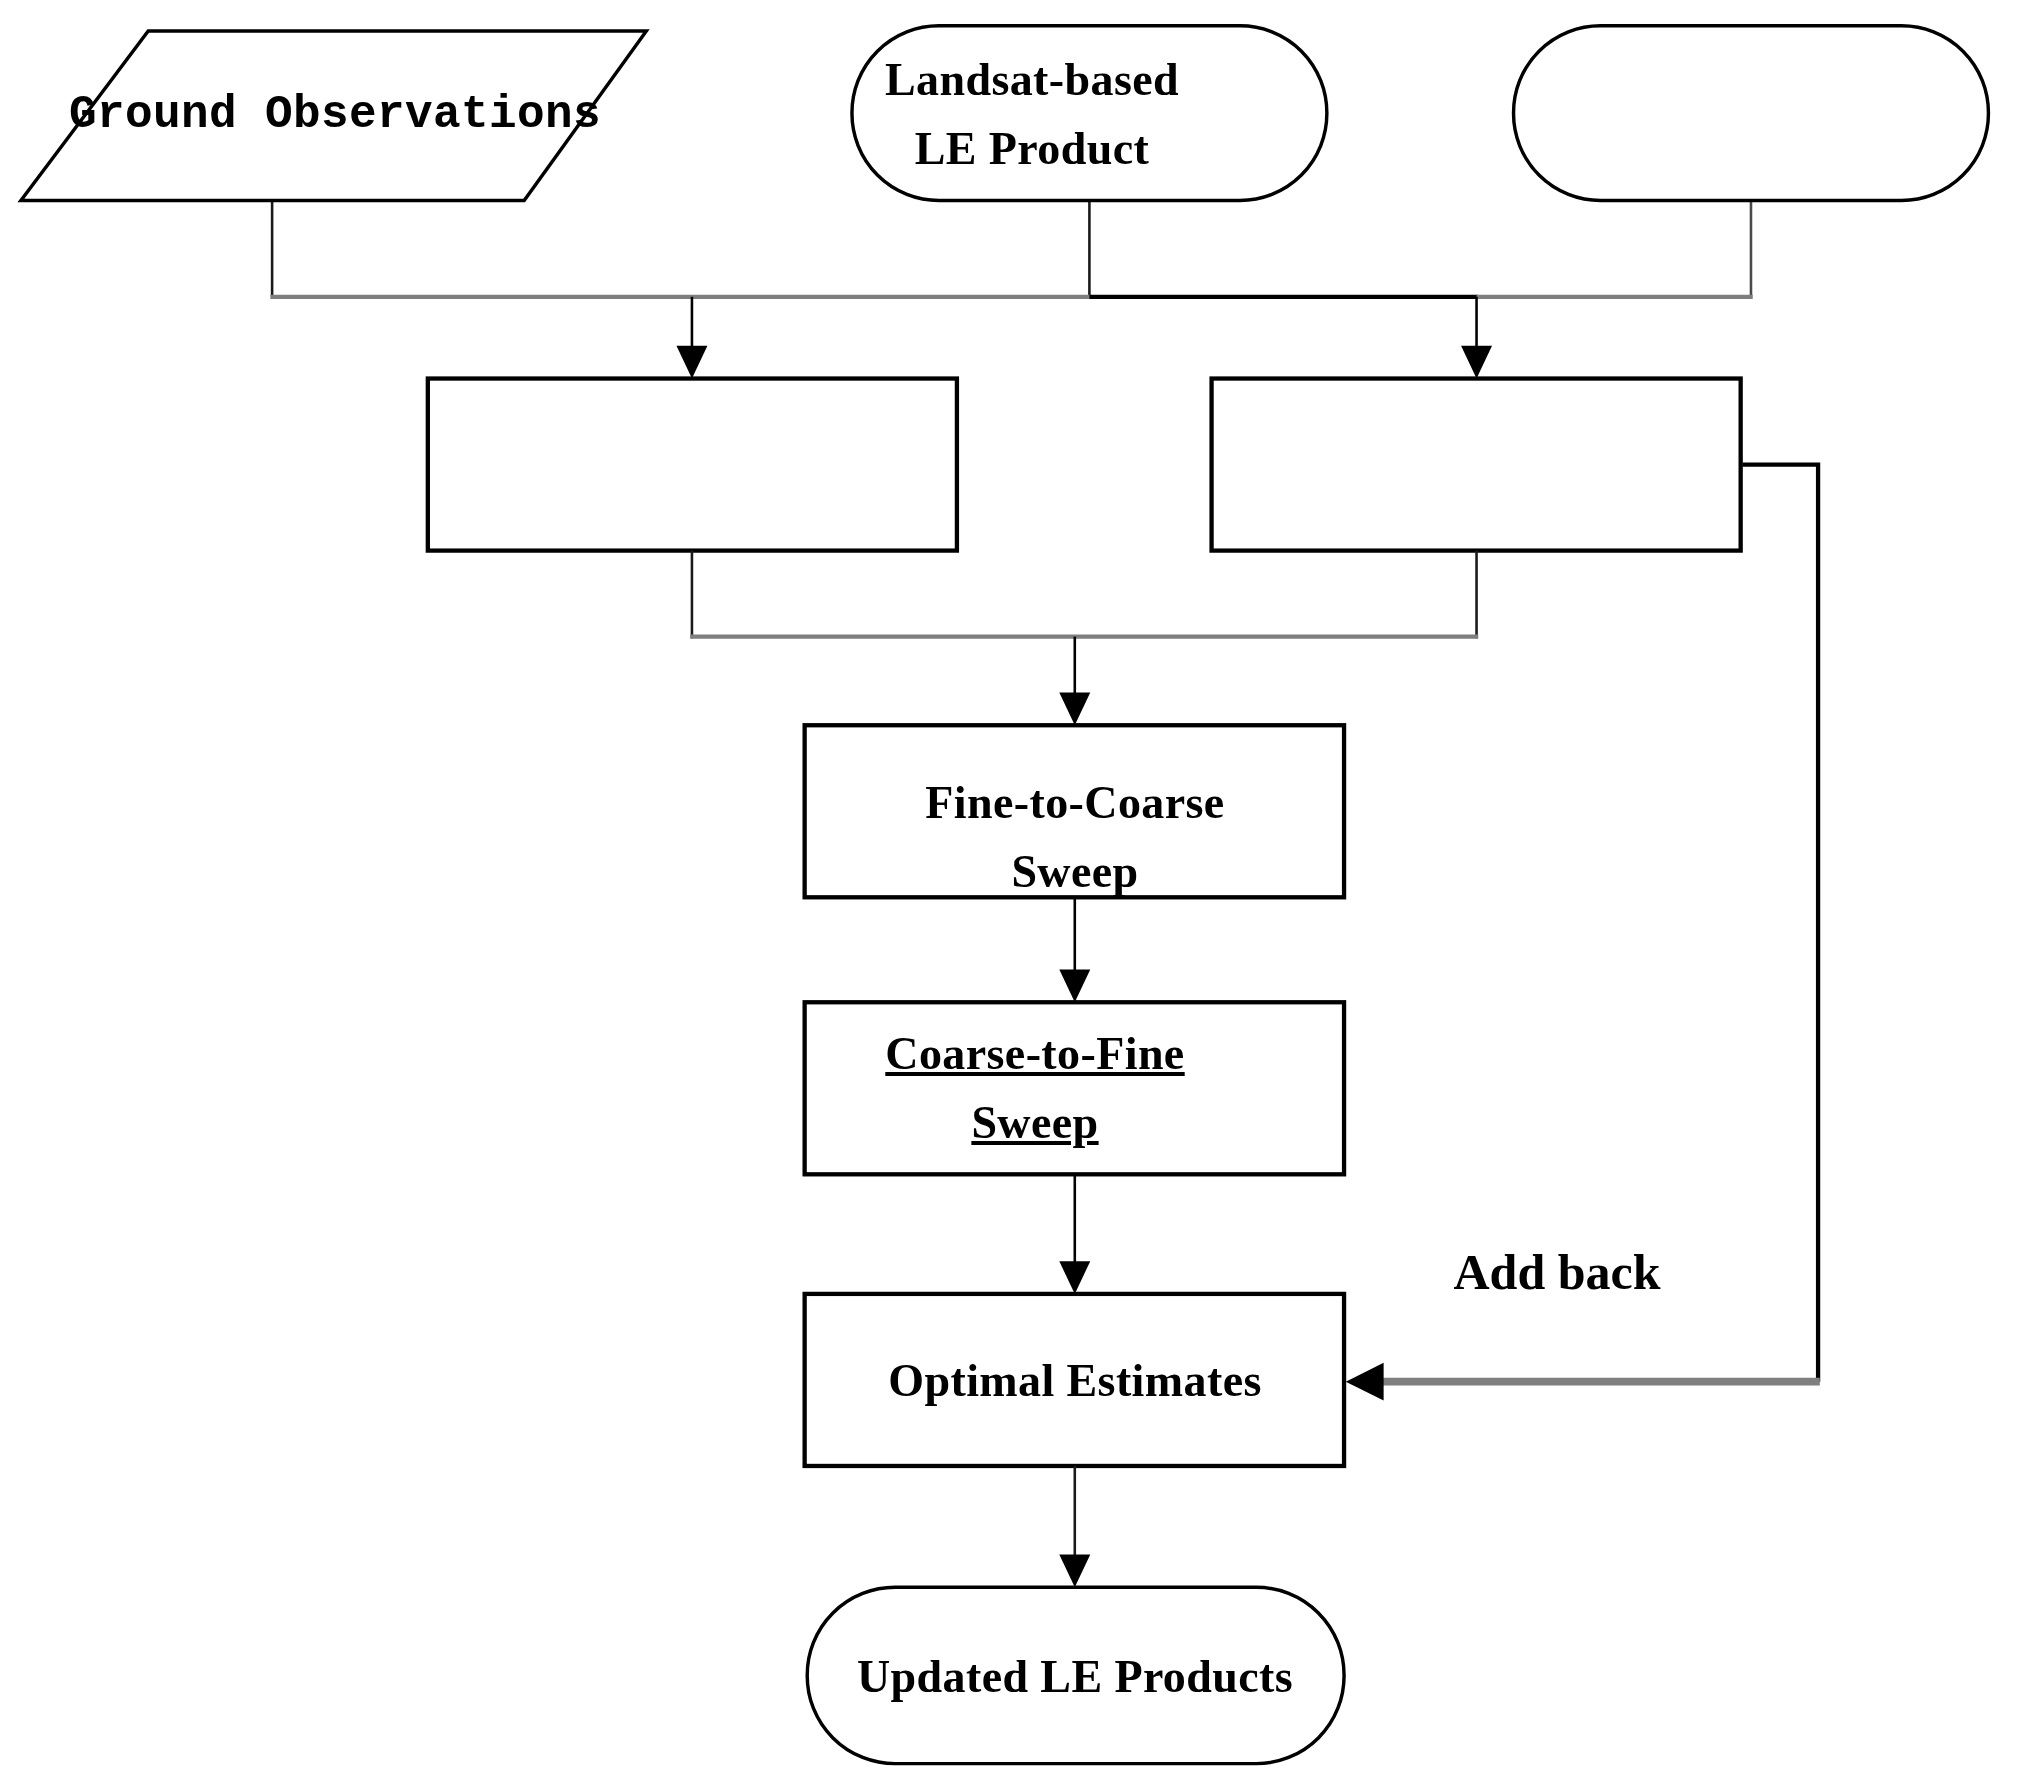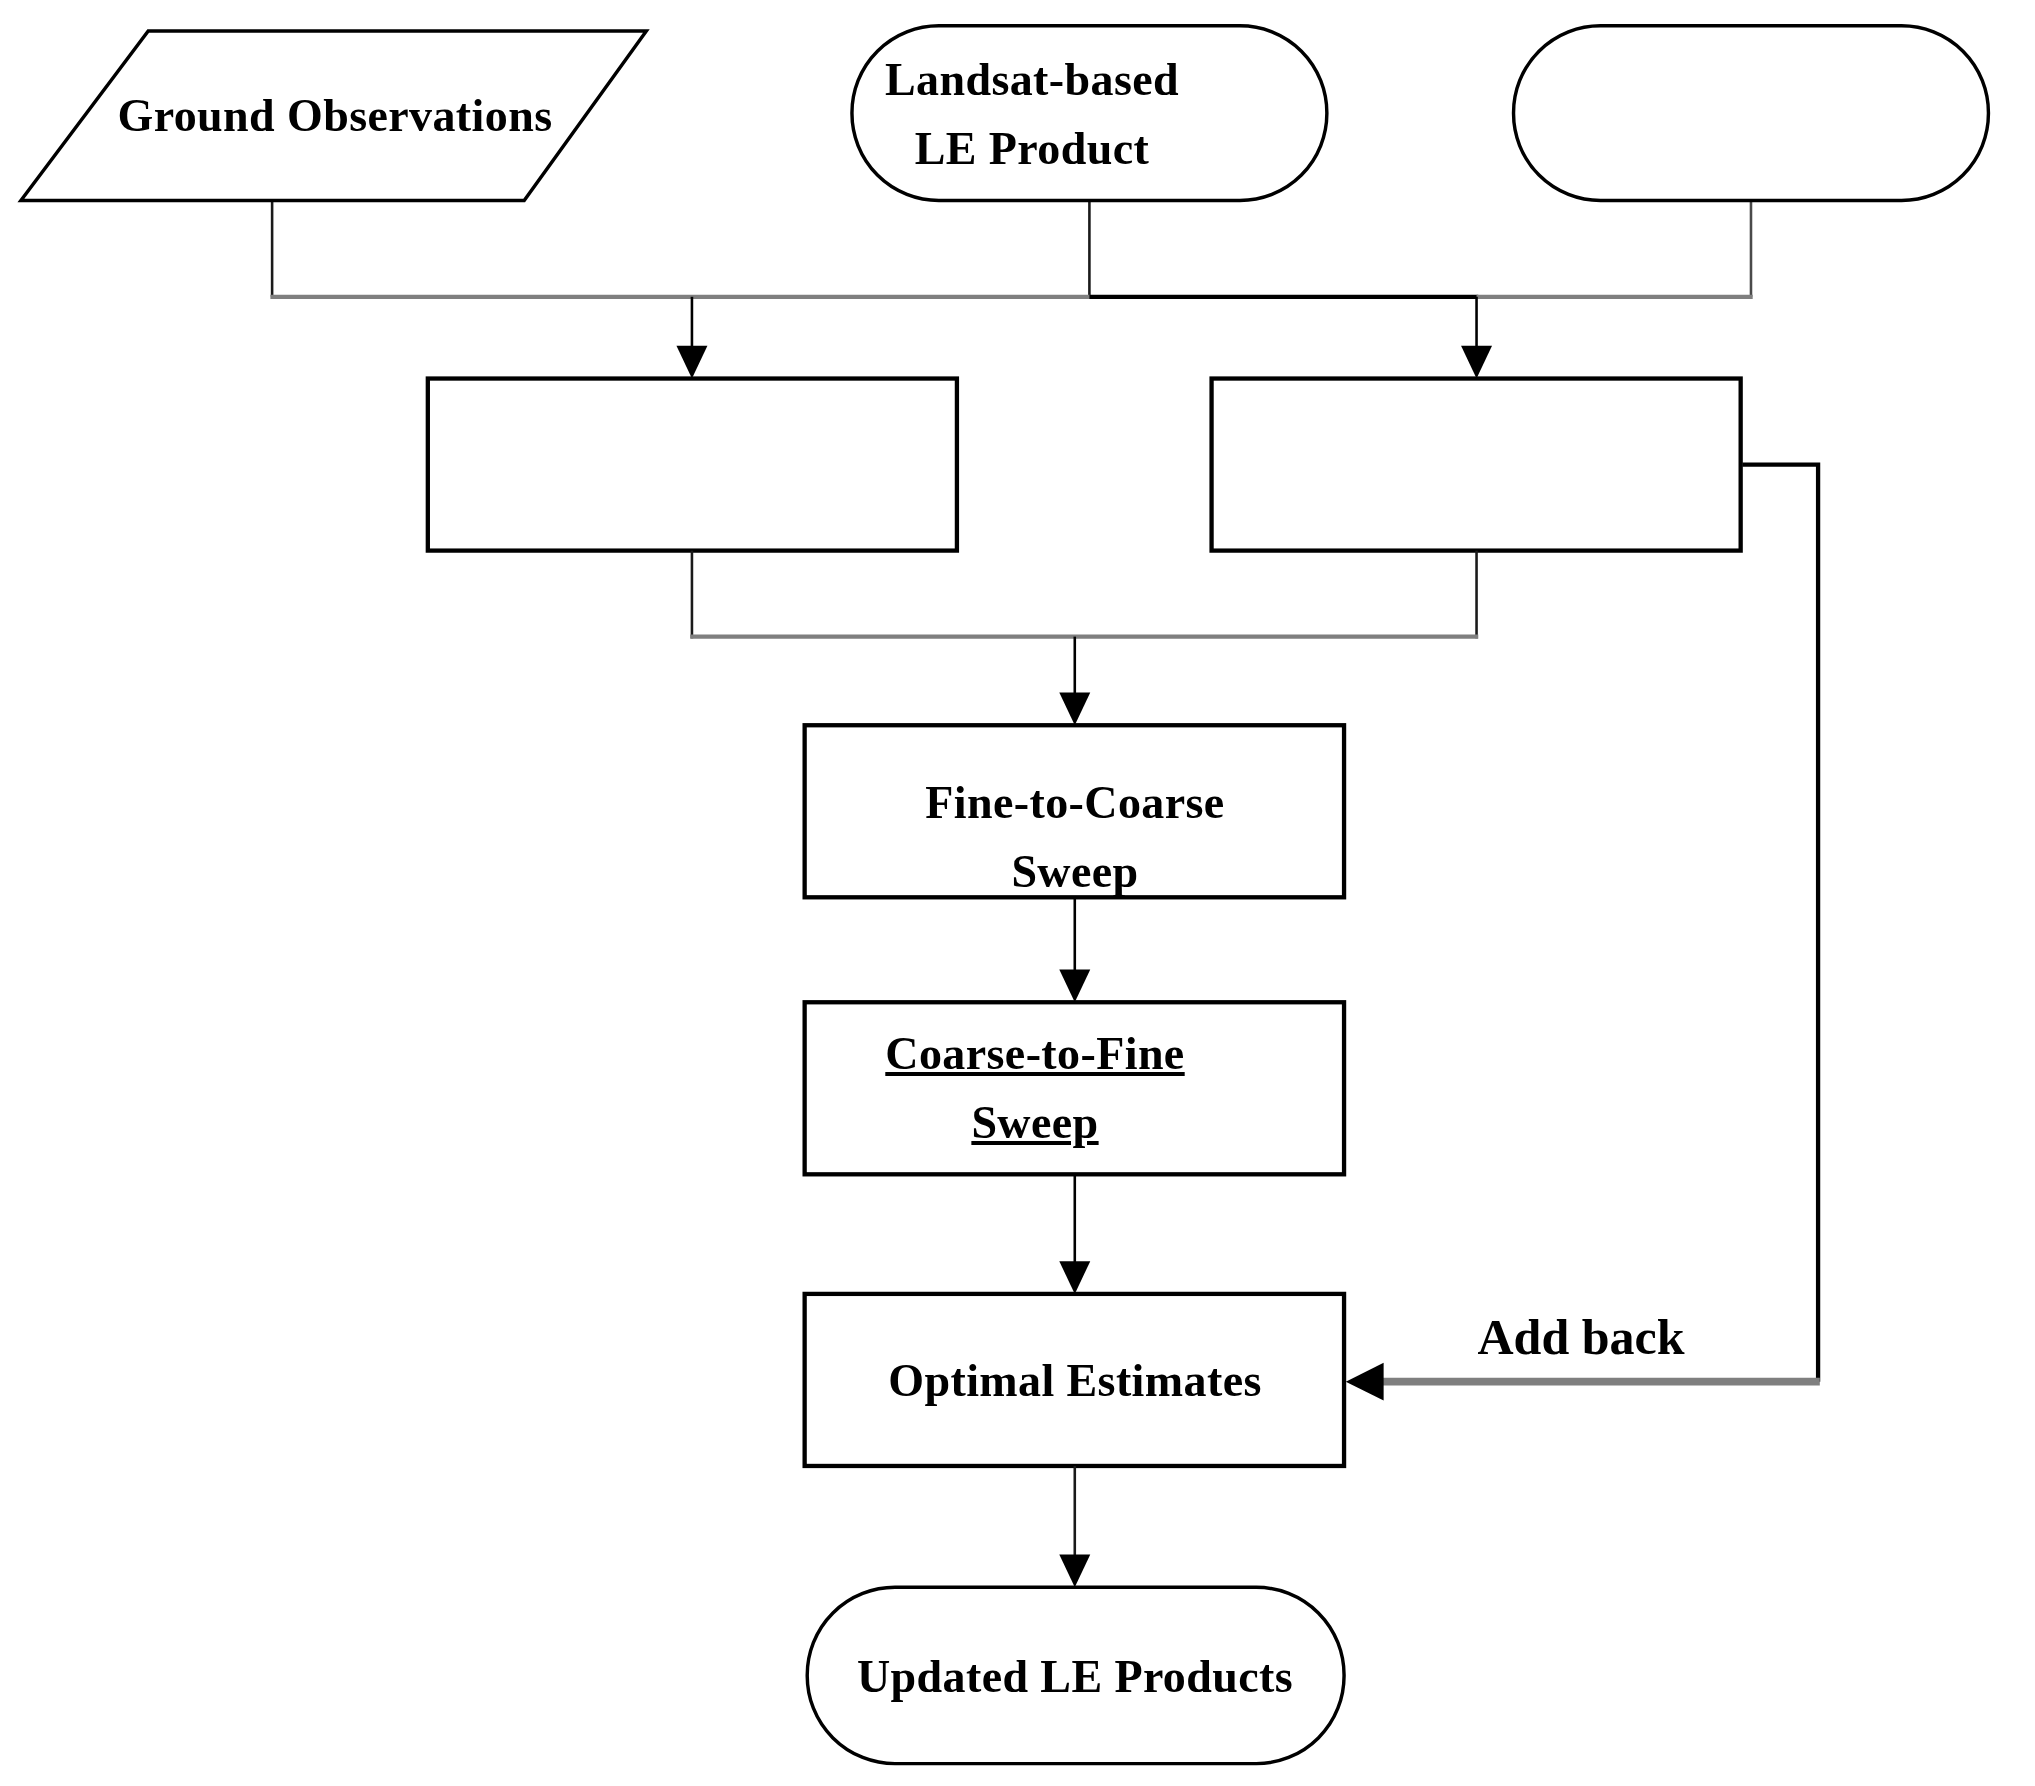--- a/index.html
+++ b/index.html
@@ -93,34 +93,34 @@
     <line x1="2115" y1="1606" x2="1604" y2="1606" stroke="#7f7f7f" stroke-width="9"></line>
     <polygon points="1608,1584 1608,1628 1564,1606" fill="#000000"></polygon>
 
     <path d="M 172,36 L 751,36 L 609,233 L 24,233 Z" fill="#ffffff" stroke="#000000" stroke-width="4"></path>
     <rect x="990" y="30" width="552" height="203" rx="101" ry="101" fill="#ffffff" stroke="#000000" stroke-width="4"></rect>
     <rect x="1759" y="30" width="552" height="203" rx="101" ry="101" fill="#ffffff" stroke="#000000" stroke-width="4"></rect>
 
     <rect x="938" y="1845" width="624" height="205" rx="102" ry="102" fill="#ffffff" stroke="#000000" stroke-width="4"></rect>
   </svg>
 
-  <div class="node-label" style="left:335px; top:115px; width:551px;">Ground Observations</div>
+  <div class="node-label" style="left:335px; top:115px; width:551px;font-family:Liberation Mono, monospace;">Ground Observations</div>
 
   <div class="node-label" style="left:1032px; top:114px; width:482px;">Landsat-based
 LE Product</div>
 
 
 
 
   <div class="node-label" style="left:1075px; top:837px; width:525px;">Fine-to-Coarse
 Sweep</div>
 
   <div class="node-label" style="left:1035px; top:1088px; width:525px;text-decoration:underline;">Coarse-to-Fine
 Sweep</div>
 
   <div class="node-label" style="left:1075px; top:1380px; width:525px;">Optimal Estimates</div>
 
-  <div class="edge-label" style="left:1557px; top:1337px;margin-left:24px;">Add back</div>
+  <div class="edge-label" style="left:1557px; top:1272px;">Add back</div>
 
   <div class="node-label" style="left:1075px; top:1676px; width:525px;">Updated LE Products</div>
 
 </div>
 
 
 </body></html>

